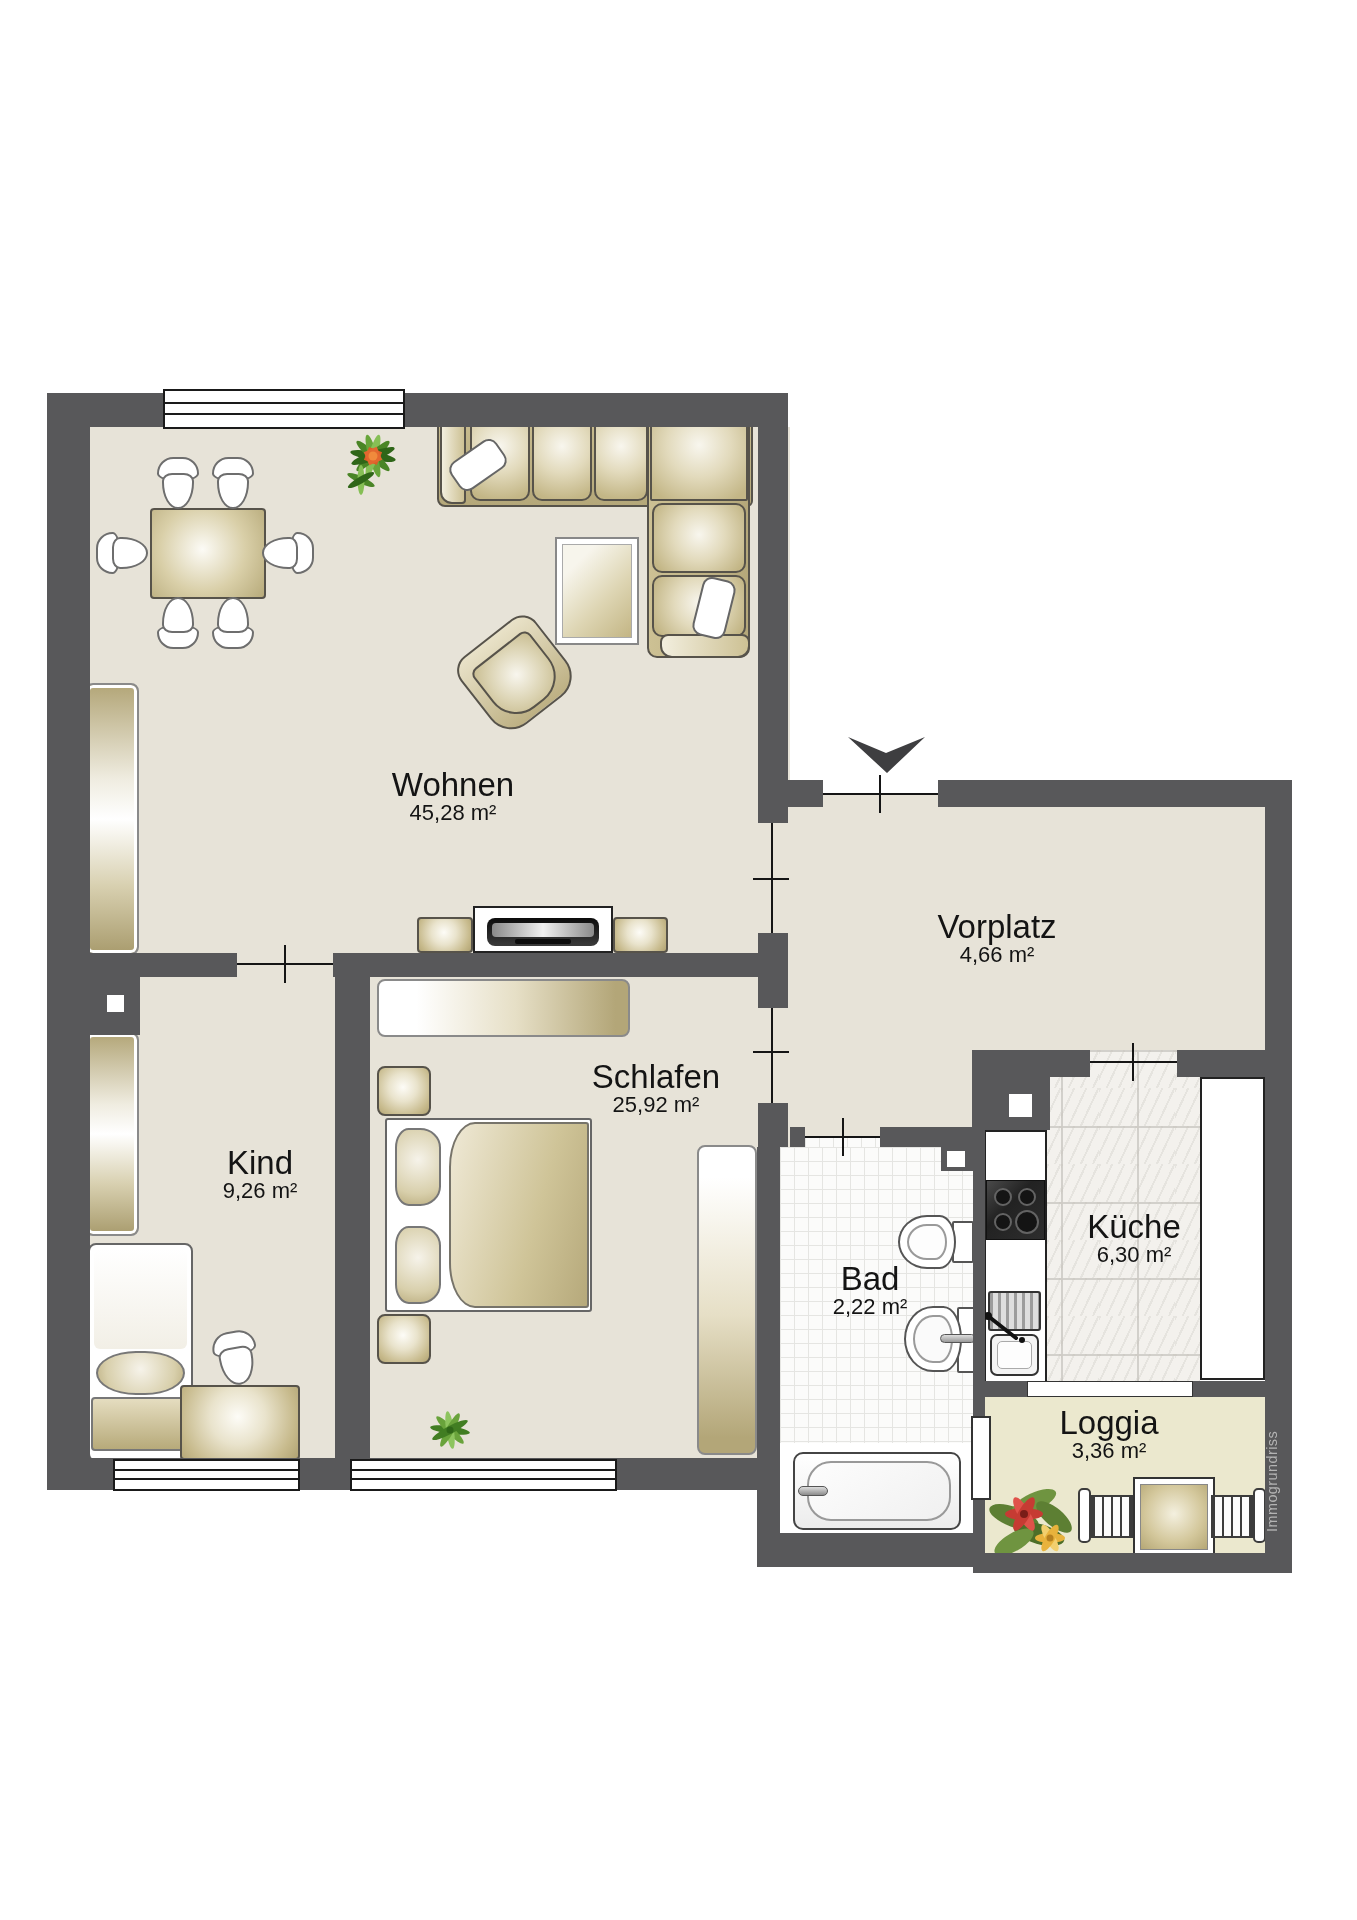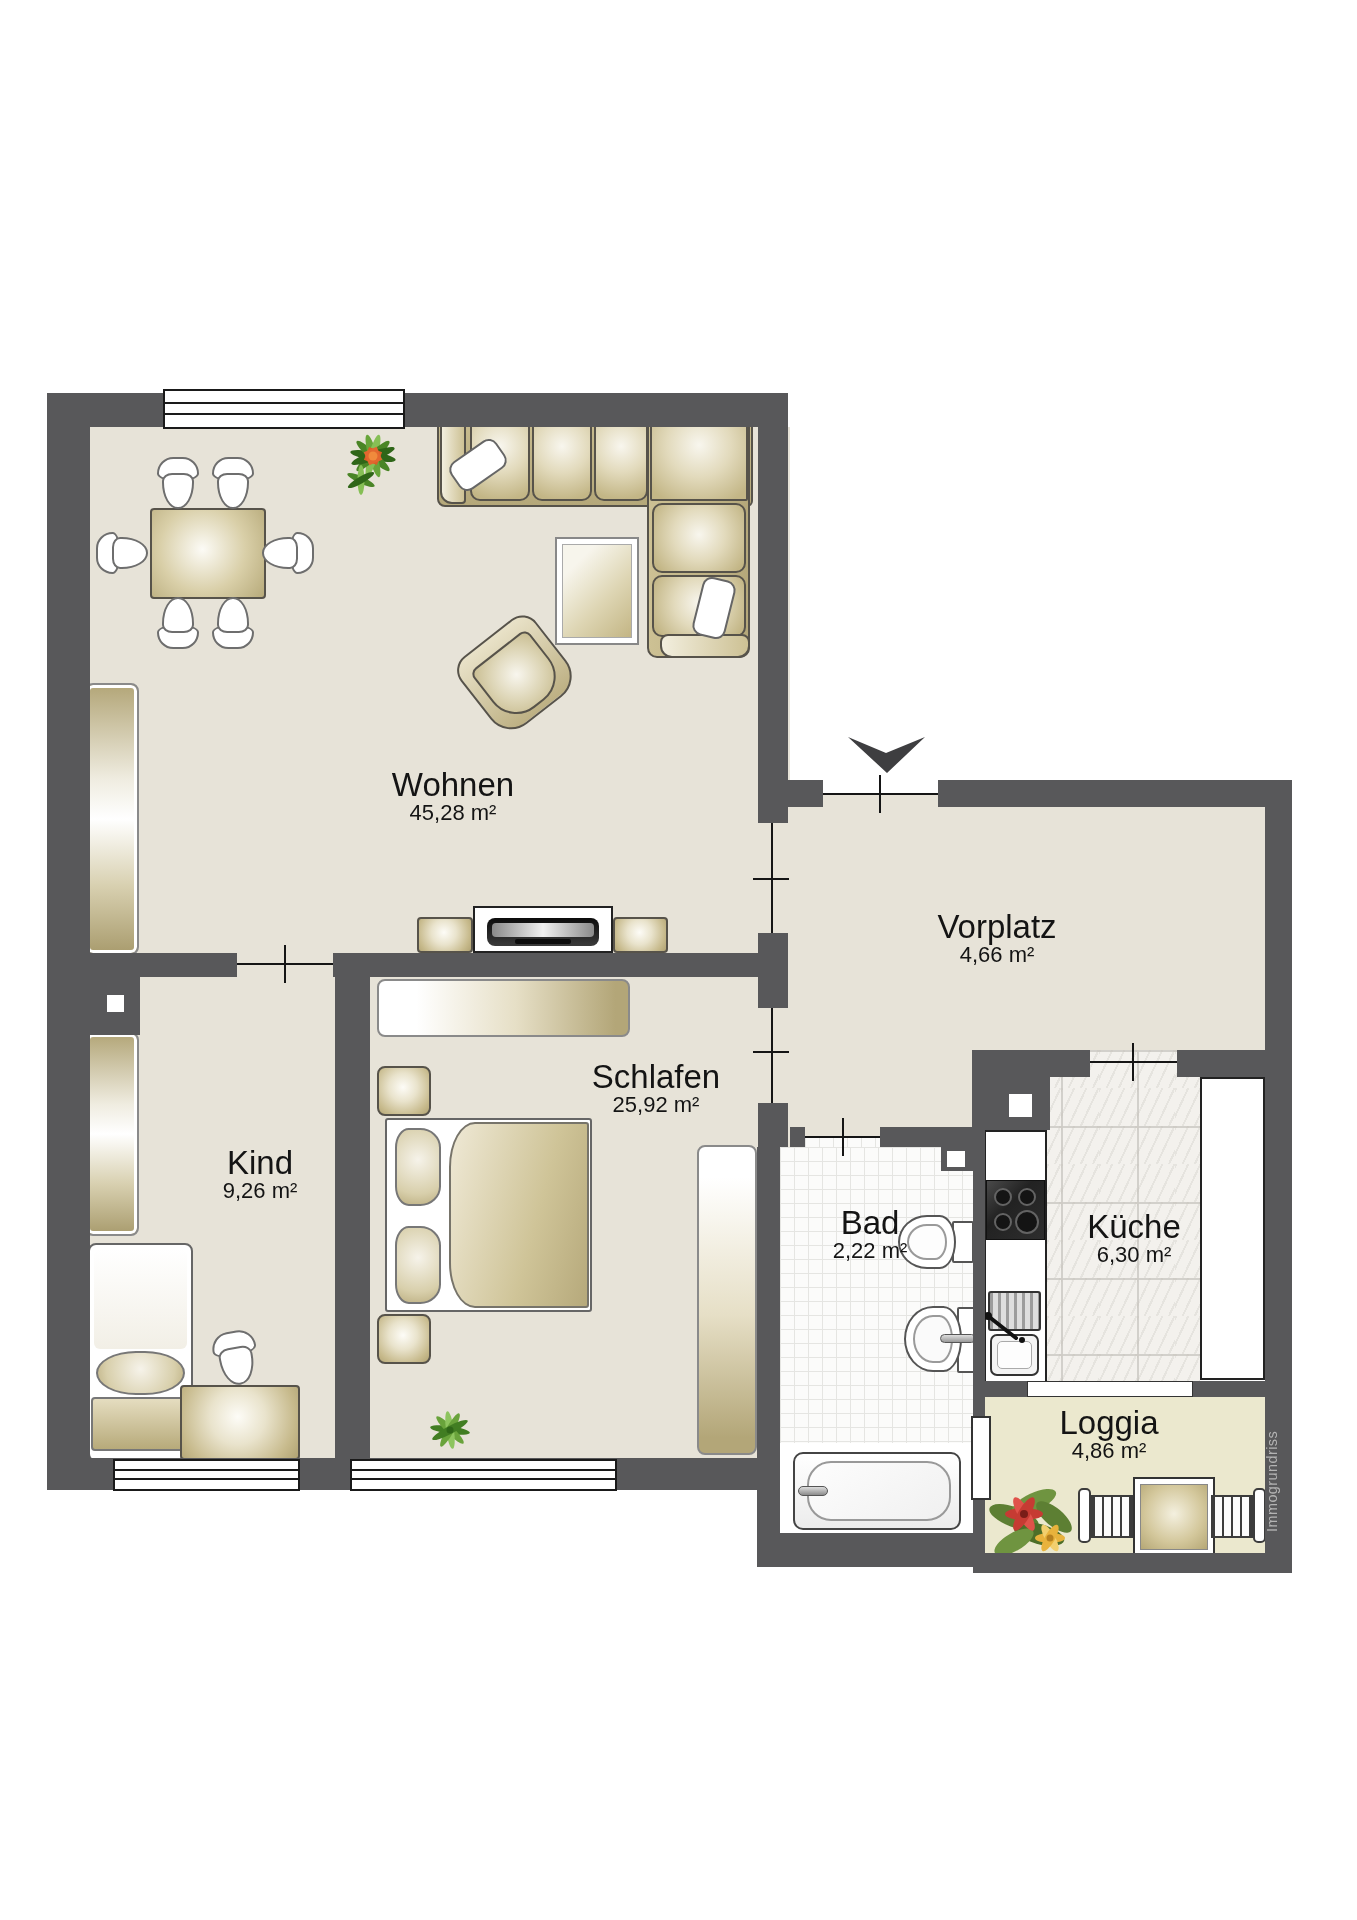--- a/index.html
+++ b/index.html
@@ -303,27 +303,27 @@
     <div class="rarea">4,66 m²</div>
   </div>
   <div class="lbl" style="left:546px;top:1062px;width:220px">
     <div class="rname">Schlafen</div>
     <div class="rarea">25,92 m²</div>
   </div>
   <div class="lbl" style="left:150px;top:1148px;width:220px">
     <div class="rname">Kind</div>
     <div class="rarea">9,26 m²</div>
   </div>
-  <div class="lbl" style="left:760px;top:1208px;width:220px">
+  <div class="lbl" style="left:760px;top:1264px;width:220px">
     <div class="rname">Bad</div>
     <div class="rarea">2,22 m²</div>
   </div>
   <div class="lbl" style="left:1024px;top:1212px;width:220px">
     <div class="rname">Küche</div>
     <div class="rarea">6,30 m²</div>
   </div>
   <div class="lbl" style="left:999px;top:1408px;width:220px">
     <div class="rname">Loggia</div>
-    <div class="rarea">4,86 m²</div>
+    <div class="rarea">3,36 m²</div>
   </div>
 
   <div id="watermark">Immogrundriss</div>
 </div>
 
 </body></html>

